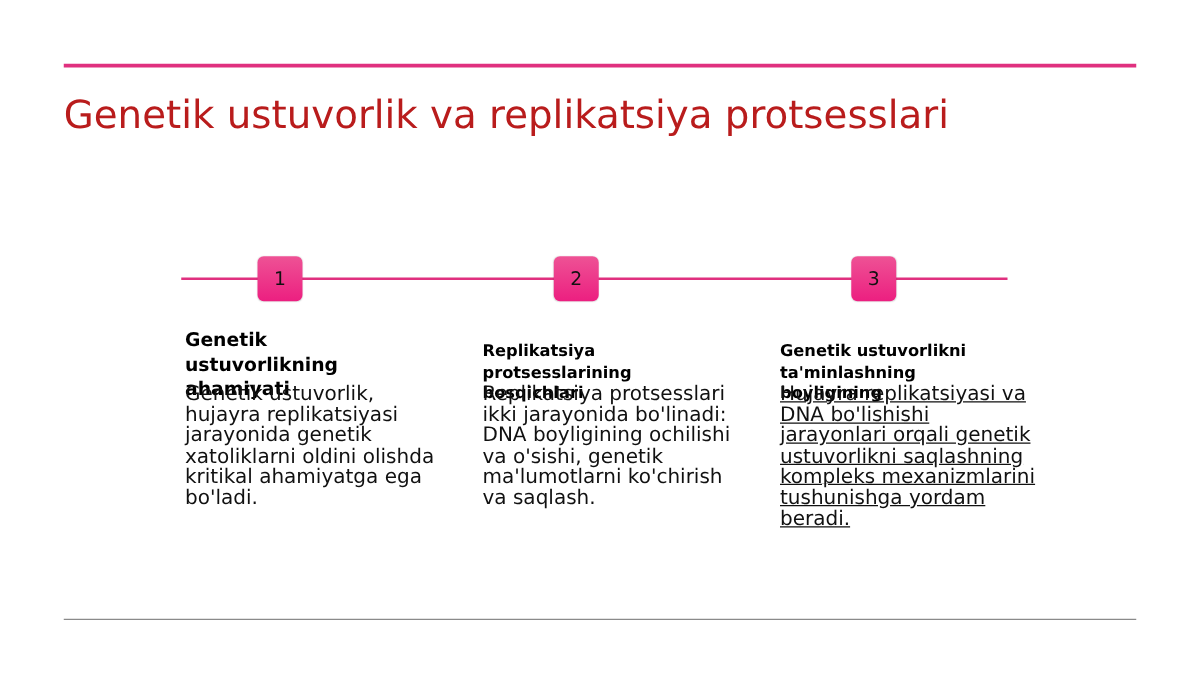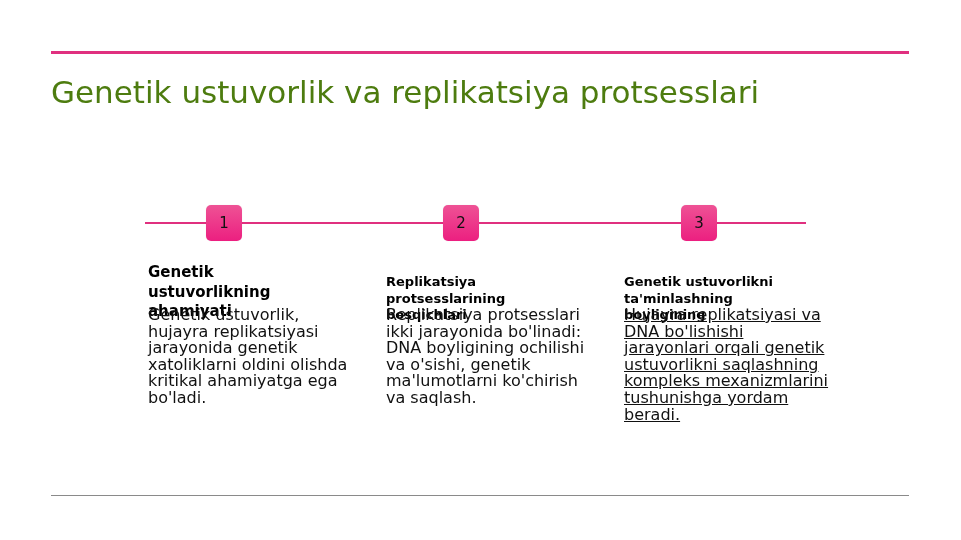--- a/index.html
+++ b/index.html
@@ -1,21 +1,21 @@
 <!DOCTYPE html>
 <html><head>
   <meta charset="utf-8">
   <style>
     html, body { margin: 0; padding: 0; }
     body {
       width: 961px; height: 540px; background: #ffffff; position: relative; overflow: hidden;
       font-family: "DejaVu Sans", sans-serif;
     }
     .top-rule { position: absolute; left: 51px; top: 51px; width: 858px; height: 3px; background: #e0307f; }
-    .title { position: absolute; left: 51px; top: 74px; font-size: 31px; color: #4d7c0f; white-space: nowrap; font-weight: normal; margin: 0; }
+    .title { position: absolute; left: 51px; top: 74px; font-size: 31px; color: #b91c1c; white-space: nowrap; font-weight: normal; margin: 0; }
     .timeline-line { position: absolute; left: 145px; top: 222px; width: 661px; height: 2px; background: #e0307f; }
     .marker {
       position: absolute; top: 205px; width: 36px; height: 36px; border-radius: 5px;
       background: linear-gradient(#ee5295, #ec1f80);
       display: flex; align-items: center; justify-content: center;
       font-size: 15px; color: #111; box-shadow: 0 0 1px rgba(0,0,0,0.15);
     }
     .step { position: absolute; top: 263px; width: 215px; }
     .step-title { position: absolute; left: 0; top: 0; font-weight: bold; color: #000; line-height: 20px; margin: 0; }
     .step-text { position: absolute; left: 0; top: 44px; font-size: 16px; line-height: 16.6px; color: #111; margin: 0; }

